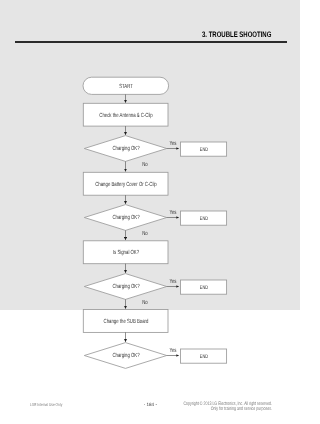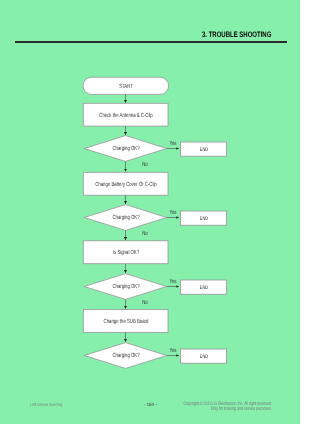--- a/index.html
+++ b/index.html
@@ -1,18 +1,18 @@
 <!DOCTYPE html>
 <html><head>
 <meta charset="utf-8">
 <style>
   html,body{margin:0;padding:0;}
   body{width:300px;height:424px;background:#ffffff;font-family:"Liberation Sans",sans-serif;
        overflow:hidden;position:relative;-webkit-font-smoothing:antialiased;text-rendering:geometricPrecision;}
-  .page{position:absolute;left:0;top:0;width:300px;height:424px;background:#86efac;}
+  .page{position:absolute;left:0;top:0;width:300px;height:310px;background:#e5e5e5;}
 
   
   .hdr-title{position:absolute;left:202.1px;top:29.5px;font-size:8px;font-weight:bold;color:#000000;
              white-space:nowrap;transform-origin:0 0;transform:scaleX(0.75);}
   .hdr-rule{position:absolute;left:14.6px;top:41.3px;width:272.2px;height:2px;background:#2b2b2b;}
 
   
   .chart{position:absolute;left:0;top:0;width:300px;height:424px;}
   .chart .shapes{stroke:#9b9b9b;stroke-width:0.85;fill:#ffffff;}
   .chart .edges{stroke:#555555;stroke-width:0.65;fill:none;marker-end:url(#arrowhead);}

